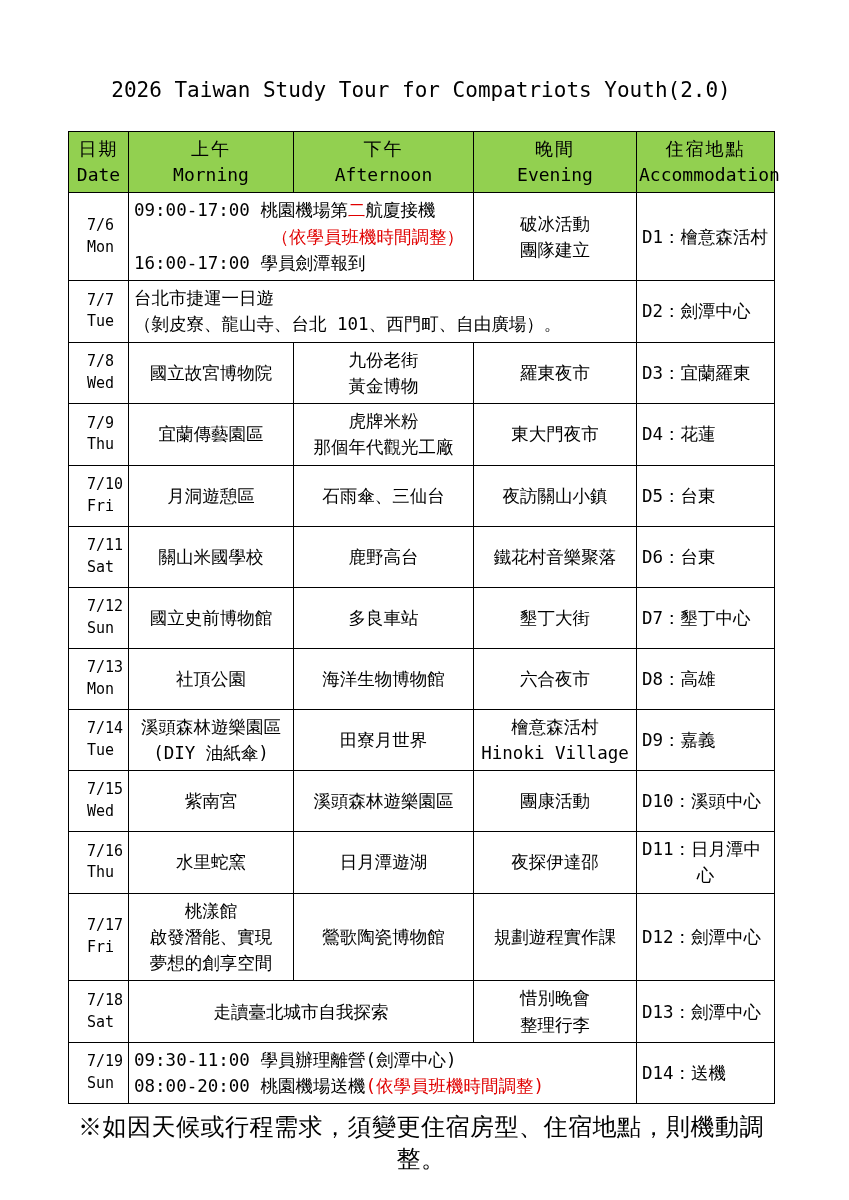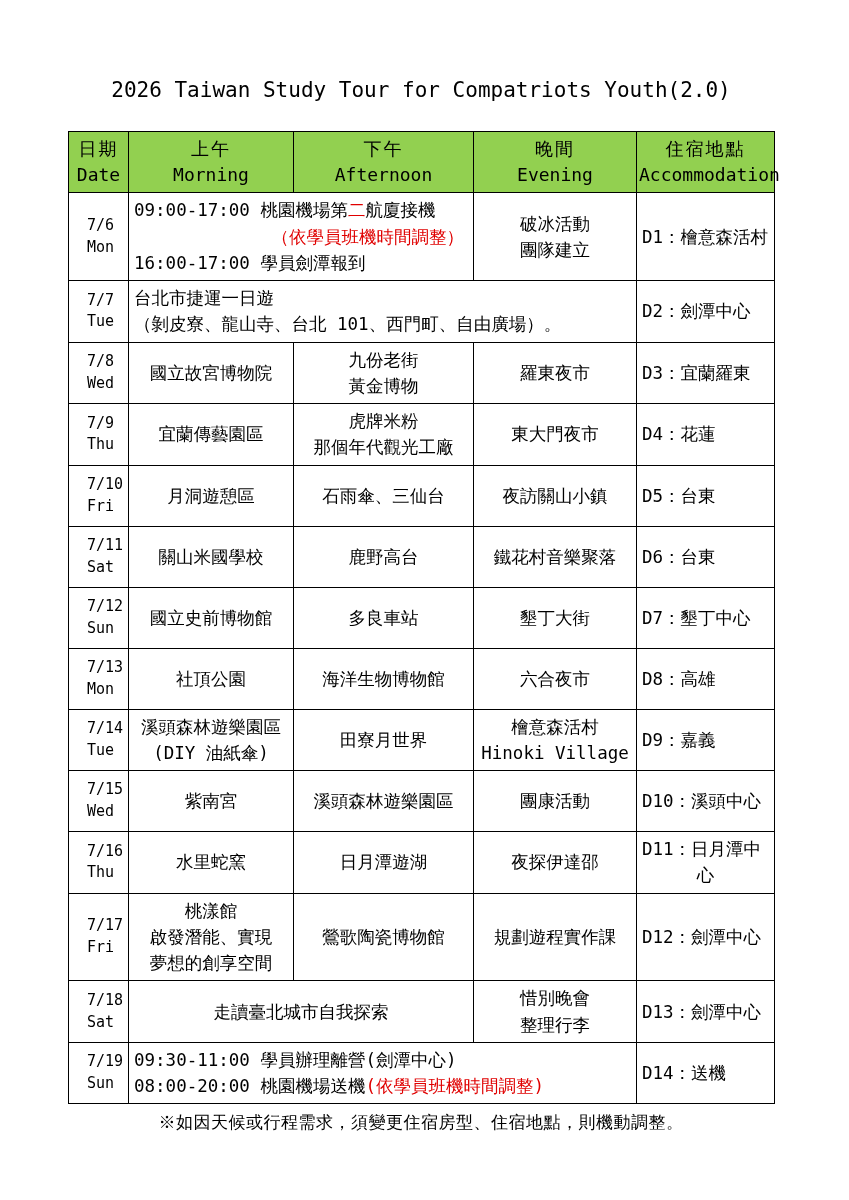--- a/index.html
+++ b/index.html
@@ -36,21 +36,21 @@
     text-align:center;font-size:17.5px;line-height:1.5;
     padding:4px 5px;height:52px;
   }
   td.c-date{font-size:15px;line-height:1.45;padding:4px 18px;}
   td.align-left{text-align:left;}
   .line{display:block;}
   .line-right{text-align:right;padding-right:4px;}
   .line-center{text-align:center;}
   .red{color:var(--red);}
   .footnote{
-    margin-top:7px;text-align:center;font-size:17px;
+    margin-top:7px;text-align:center;font-size:24px;
     letter-spacing:0.5px;
   }
 </style>
 </head>
 <body>
 
 <div class="sheet">
   <div class="subtitle">2026 Taiwan Study Tour for Compatriots Youth(2.0)</div>
 
   <table>

